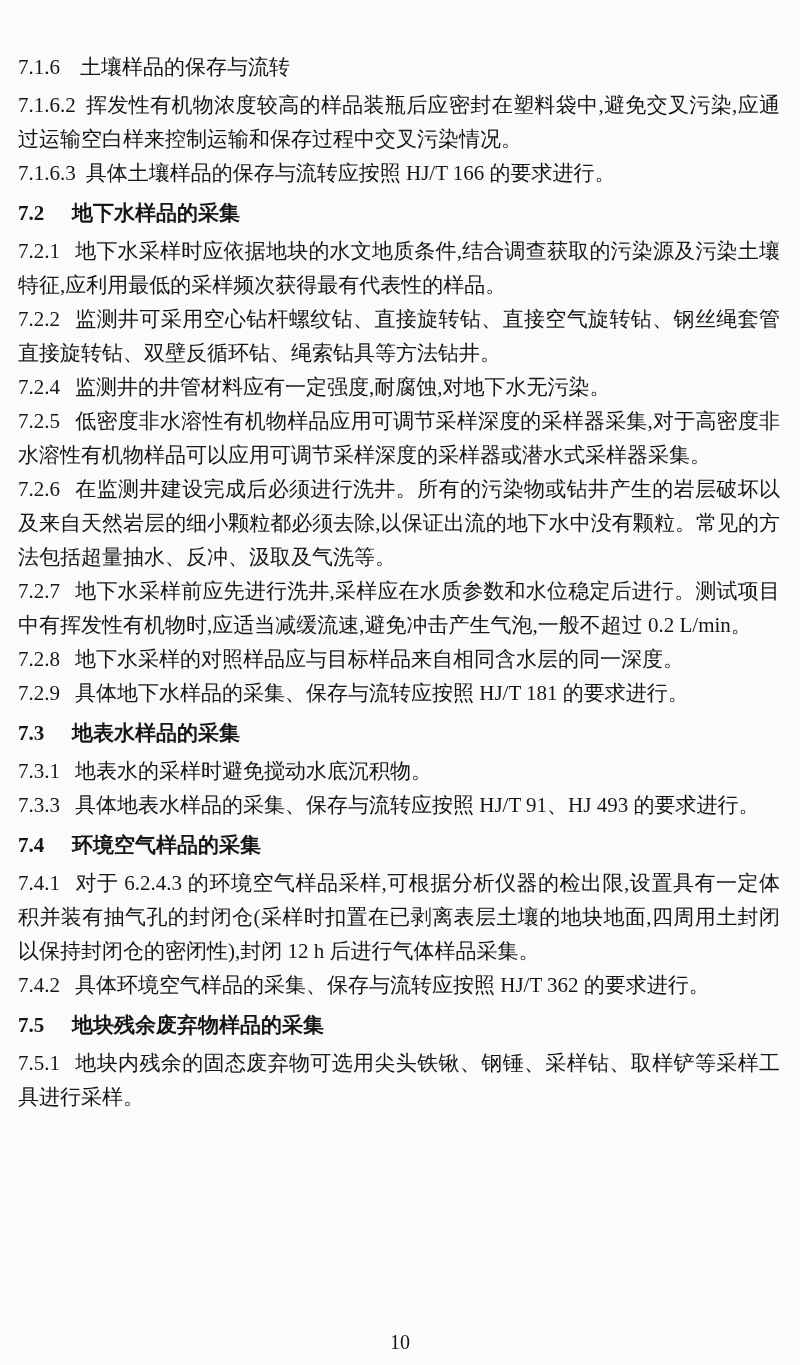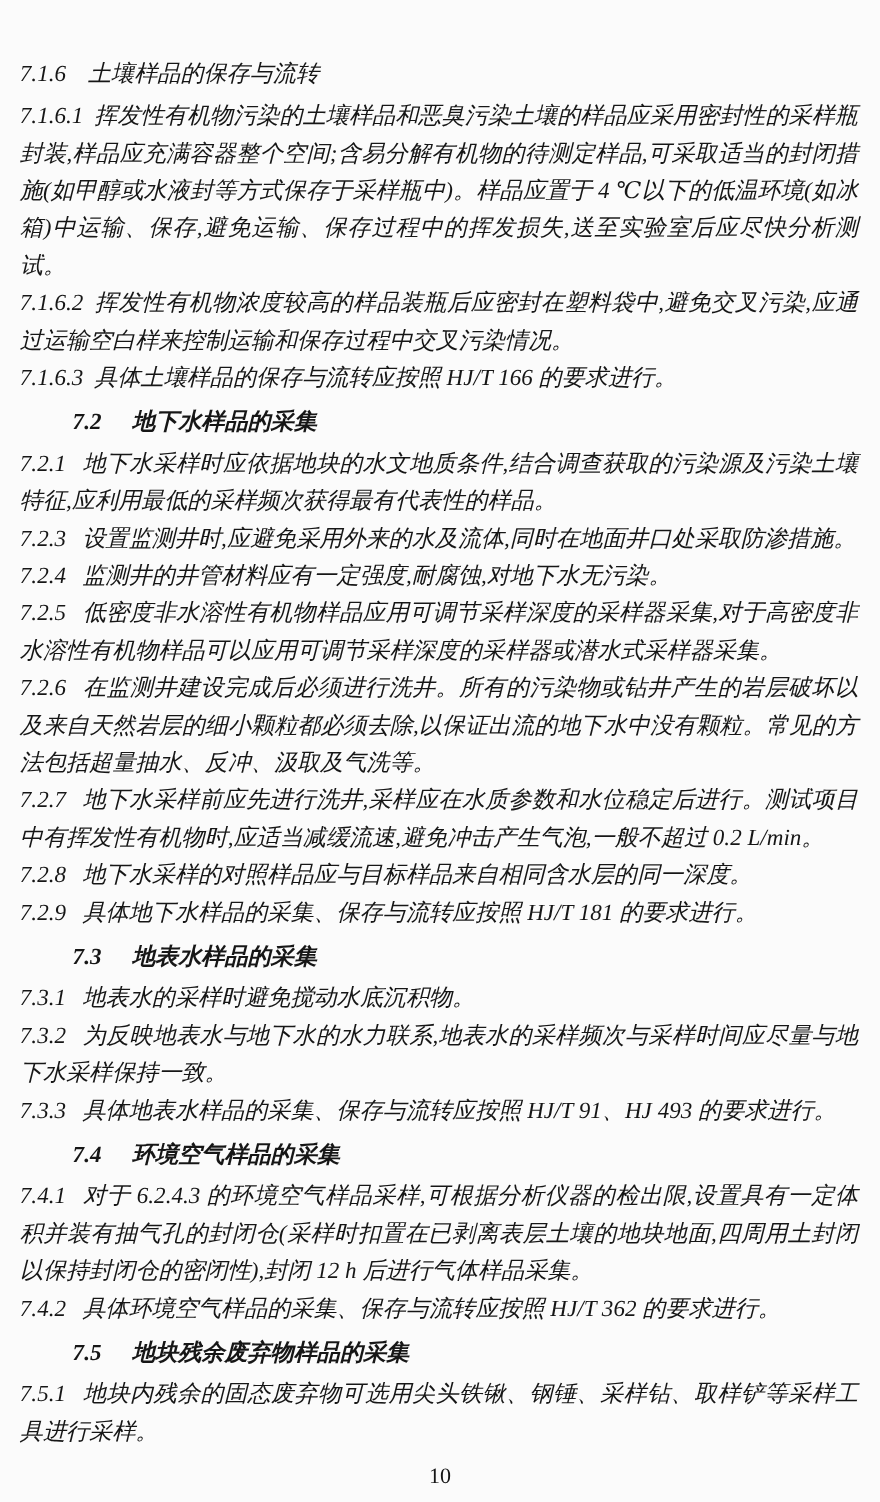--- a/index.html
+++ b/index.html
@@ -12,81 +12,78 @@
     overflow: hidden;
   }
   .doc {
     padding: 50px 20px 0 18px;
   }
   .clause {
     margin: 0;
     font-size: 21px;
     line-height: 34px;
     text-align: justify;
-    font-style: italic;
   }
   .clause .cnum {
     display: inline-block;
     min-width: 47px;
     margin-right: 10px;
   }
   .h2 {
     font-weight: bold;
     margin: 6px 0 4px 0;
   }
-  .h2 .cnum { min-width: 44px; margin-left: 48px; }
+  .h2 .cnum { min-width: 44px; }
   .h3 { margin: 0 0 4px 0; }
   .h3 .cnum { min-width: 50px; margin-right: 12px; }
   .footer {
     position: absolute;
     top: 1330px;
     left: 0;
     width: 800px;
     text-align: center;
     font-size: 20px;
     line-height: 24px;
   }
 </style>
 </head>
 <body>
 
 <div class="doc">
 
   <p class="clause h3"><span class="cnum">7.1.6</span><span>土壤样品的保存与流转</span></p>
 
-  <p class="clause"><span class="cnum">7.1.6.1</span><span>挥发性有机物污染的土壤样品和恶臭污染土壤的样品应采用密封性的采样瓶封装,样品应充满容器整个空间;含易分解有机物的待测定样品,可采取适当的封闭措施(如甲醇或水液封等方式保存于采样瓶中)。样品应置于 4 ℃以下的低温环境(如冰箱)中运输、保存,避免运输、保存过程中的挥发损失,送至实验室后应尽快分析测试。</span></p>
 
   <p class="clause"><span class="cnum">7.1.6.2</span><span>挥发性有机物浓度较高的样品装瓶后应密封在塑料袋中,避免交叉污染,应通过运输空白样来控制运输和保存过程中交叉污染情况。</span></p>
 
   <p class="clause"><span class="cnum">7.1.6.3</span><span>具体土壤样品的保存与流转应按照 HJ/T 166 的要求进行。</span></p>
 
   <p class="clause h2"><span class="cnum">7.2</span><span>地下水样品的采集</span></p>
 
   <p class="clause"><span class="cnum">7.2.1</span><span>地下水采样时应依据地块的水文地质条件,结合调查获取的污染源及污染土壤特征,应利用最低的采样频次获得最有代表性的样品。</span></p>
 
+  <p class="clause"><span class="cnum">7.2.2</span><span>监测井可采用空心钻杆螺纹钻、直接旋转钻、直接空气旋转钻、钢丝绳套管直接旋转钻、双壁反循环钻、绳索钻具等方法钻井。</span></p>
 
-  <p class="clause"><span class="cnum">7.2.3</span><span>设置监测井时,应避免采用外来的水及流体,同时在地面井口处采取防渗措施。</span></p>
 
   <p class="clause"><span class="cnum">7.2.4</span><span>监测井的井管材料应有一定强度,耐腐蚀,对地下水无污染。</span></p>
 
   <p class="clause"><span class="cnum">7.2.5</span><span>低密度非水溶性有机物样品应用可调节采样深度的采样器采集,对于高密度非水溶性有机物样品可以应用可调节采样深度的采样器或潜水式采样器采集。</span></p>
 
   <p class="clause"><span class="cnum">7.2.6</span><span>在监测井建设完成后必须进行洗井。所有的污染物或钻井产生的岩层破坏以及来自天然岩层的细小颗粒都必须去除,以保证出流的地下水中没有颗粒。常见的方法包括超量抽水、反冲、汲取及气洗等。</span></p>
 
   <p class="clause"><span class="cnum">7.2.7</span><span>地下水采样前应先进行洗井,采样应在水质参数和水位稳定后进行。测试项目中有挥发性有机物时,应适当减缓流速,避免冲击产生气泡,一般不超过 0.2 L/min。</span></p>
 
   <p class="clause"><span class="cnum">7.2.8</span><span>地下水采样的对照样品应与目标样品来自相同含水层的同一深度。</span></p>
 
   <p class="clause"><span class="cnum">7.2.9</span><span>具体地下水样品的采集、保存与流转应按照 HJ/T 181 的要求进行。</span></p>
 
   <p class="clause h2"><span class="cnum">7.3</span><span>地表水样品的采集</span></p>
 
   <p class="clause"><span class="cnum">7.3.1</span><span>地表水的采样时避免搅动水底沉积物。</span></p>
 
-  <p class="clause"><span class="cnum">7.3.2</span><span>为反映地表水与地下水的水力联系,地表水的采样频次与采样时间应尽量与地下水采样保持一致。</span></p>
 
   <p class="clause"><span class="cnum">7.3.3</span><span>具体地表水样品的采集、保存与流转应按照 HJ/T 91、HJ 493 的要求进行。</span></p>
 
   <p class="clause h2"><span class="cnum">7.4</span><span>环境空气样品的采集</span></p>
 
   <p class="clause"><span class="cnum">7.4.1</span><span>对于 6.2.4.3 的环境空气样品采样,可根据分析仪器的检出限,设置具有一定体积并装有抽气孔的封闭仓(采样时扣置在已剥离表层土壤的地块地面,四周用土封闭以保持封闭仓的密闭性),封闭 12 h 后进行气体样品采集。</span></p>
 
   <p class="clause"><span class="cnum">7.4.2</span><span>具体环境空气样品的采集、保存与流转应按照 HJ/T 362 的要求进行。</span></p>
 
   <p class="clause h2"><span class="cnum">7.5</span><span>地块残余废弃物样品的采集</span></p>

